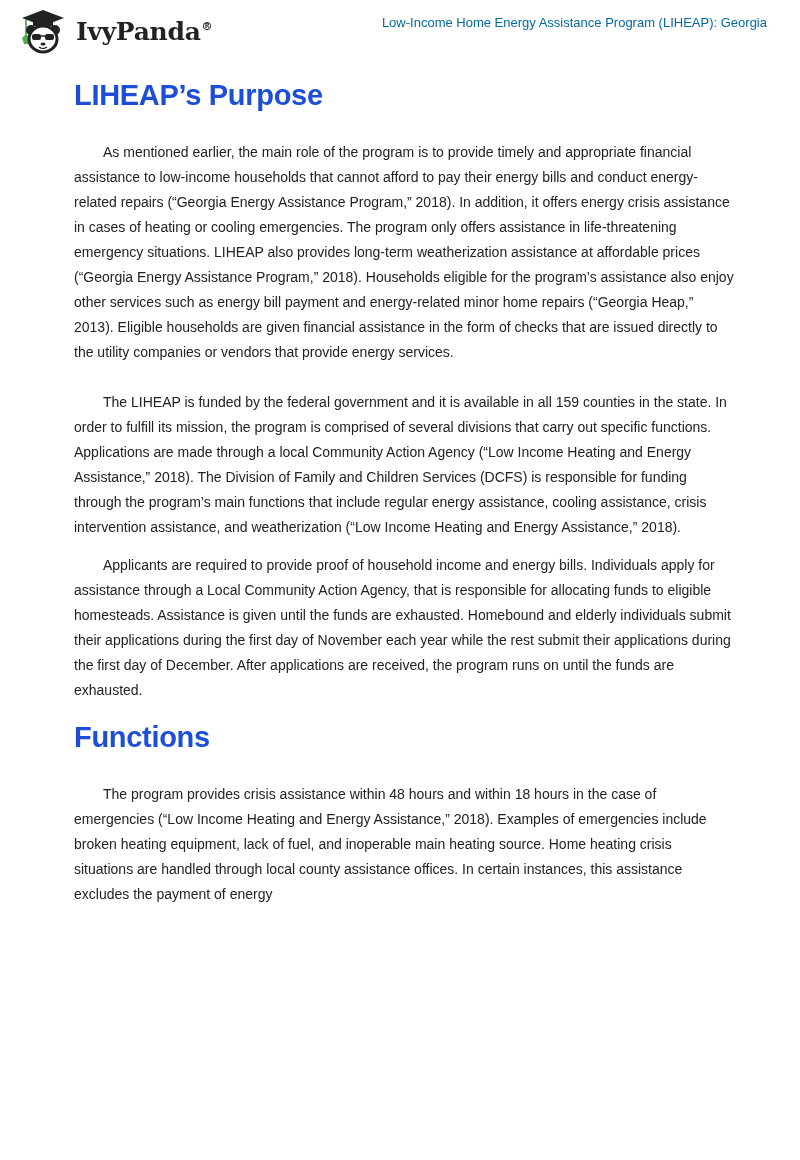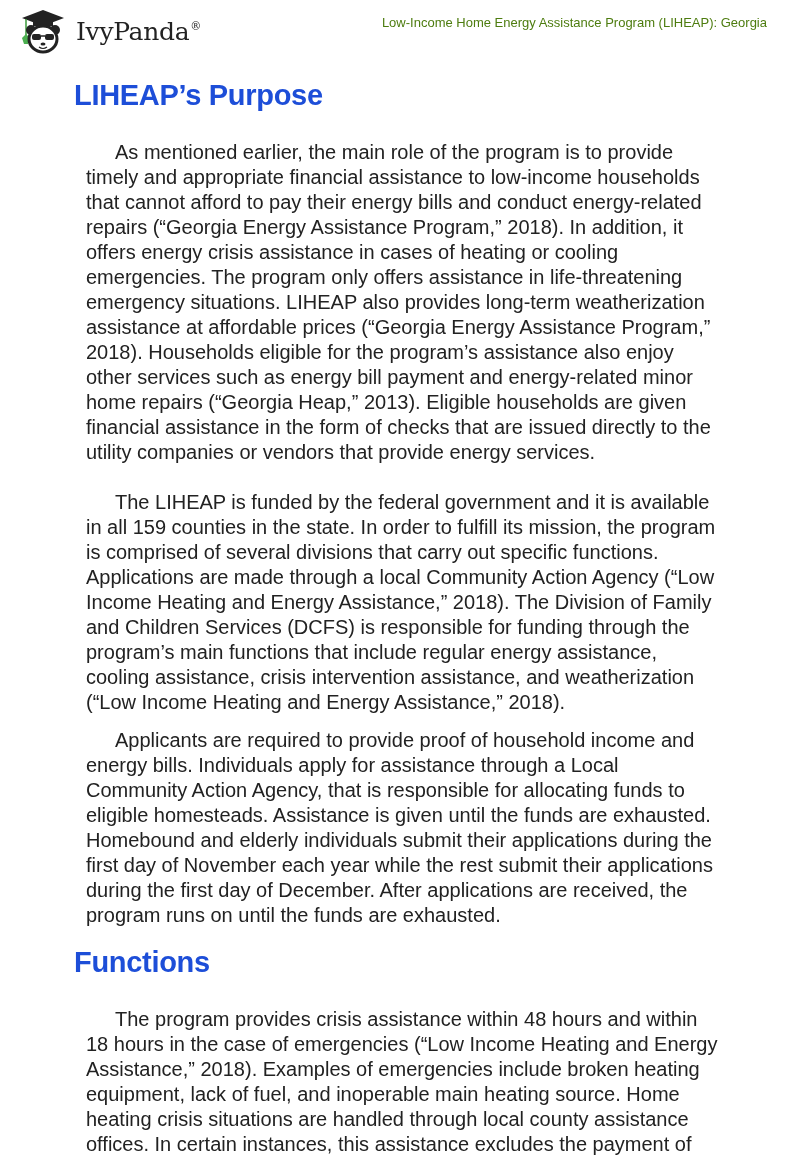--- a/index.html
+++ b/index.html
@@ -1,27 +1,27 @@
 <!DOCTYPE html>
 <html><head>
   <meta charset="utf-8">
   <style>
     html, body { margin: 0; padding: 0; background: #ffffff; }
     body { width: 800px; height: 1160px; position: relative; overflow: hidden;
            font-family: "Liberation Sans", sans-serif; color: #222; }
     .header { position: absolute; left: 0; top: 0; width: 800px; height: 56px; }
     .logo { position: absolute; left: 18px; top: 8px; display: flex; align-items: center; }
     .logo svg { width: 50px; height: 46px; }
-    .brand { font-family: "DejaVu Serif", "Liberation Serif", serif; font-weight: normal;
+    .brand { font-family: "DejaVu Serif", "Liberation Serif", serif; font-weight: bold;
              font-size: 25px; color: #222; margin-left: 8px; letter-spacing: -0.3px; }
     .brand sup { font-size: 11px; vertical-align: super; margin-left: 1px; }
-    .doc-title { position: absolute; right: 33px; top: 15px; font-size: 13px; color: #4d7c0f; }
+    .doc-title { position: absolute; right: 33px; top: 15px; font-size: 13px; color: #0369a1; }
     .content { position: absolute; left: 74px; top: 70px; width: 660px; }
     h2 { font-size: 29px; font-weight: bold; margin: 0; color: #1d4ed8; line-height: 40px; letter-spacing: -0.3px; }
-    p { font-size: 20px; line-height: 25px; margin: 12px; text-indent: 29px; color: #222; }
+    p { font-size: 14px; line-height: 25px; margin: 0; text-indent: 29px; color: #222; }
     .h1 { margin-top: 5px; }
     .s-gap { margin-top: 25px; }
     .p-gap { margin-top: 13px; }
     .sec { margin-top: 14px; }
     .footer-url { position: absolute; right: 33px; top: 1133px; font-size: 14px; color: #aaa; margin-top: 43px; }
   </style>
 </head>
 <body>
 
 <div class="header">

